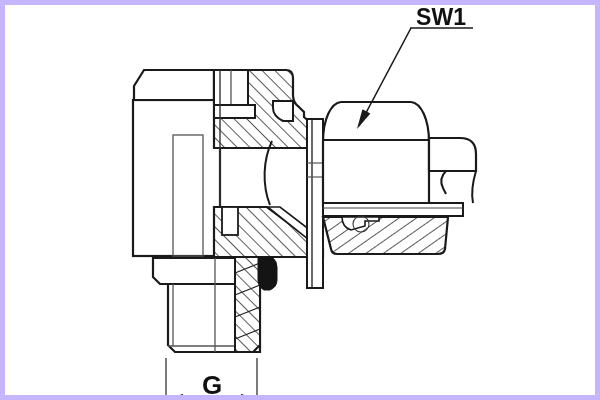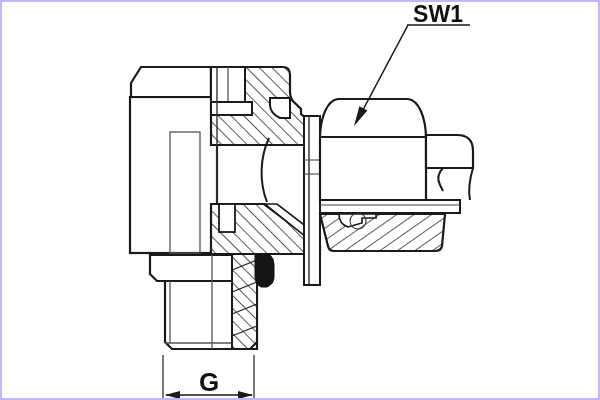--- a/index.html
+++ b/index.html
@@ -1,18 +1,18 @@
 <!DOCTYPE html>
 <html><head>
 <meta charset="utf-8">
 <style>
   html,body{margin:0;padding:0;background:#fff;}
   #stage{
     position:relative;width:600px;height:400px;background:#ffffff;
-    box-sizing:border-box;border:2px solid #c4b5fd;overflow:hidden;
+    box-sizing:border-box;border:5px solid #c4b5fd;overflow:hidden;
     font-family:"Liberation Sans", sans-serif;
   }
   svg{position:absolute;left:0;top:0;}
   text{font-family:"Liberation Sans", sans-serif;fill:#111;}
   .lbl{font-size:23px;font-weight:700;}
   .dim{font-size:26px;font-weight:700;}
 </style>
 </head>
 <body>
 

